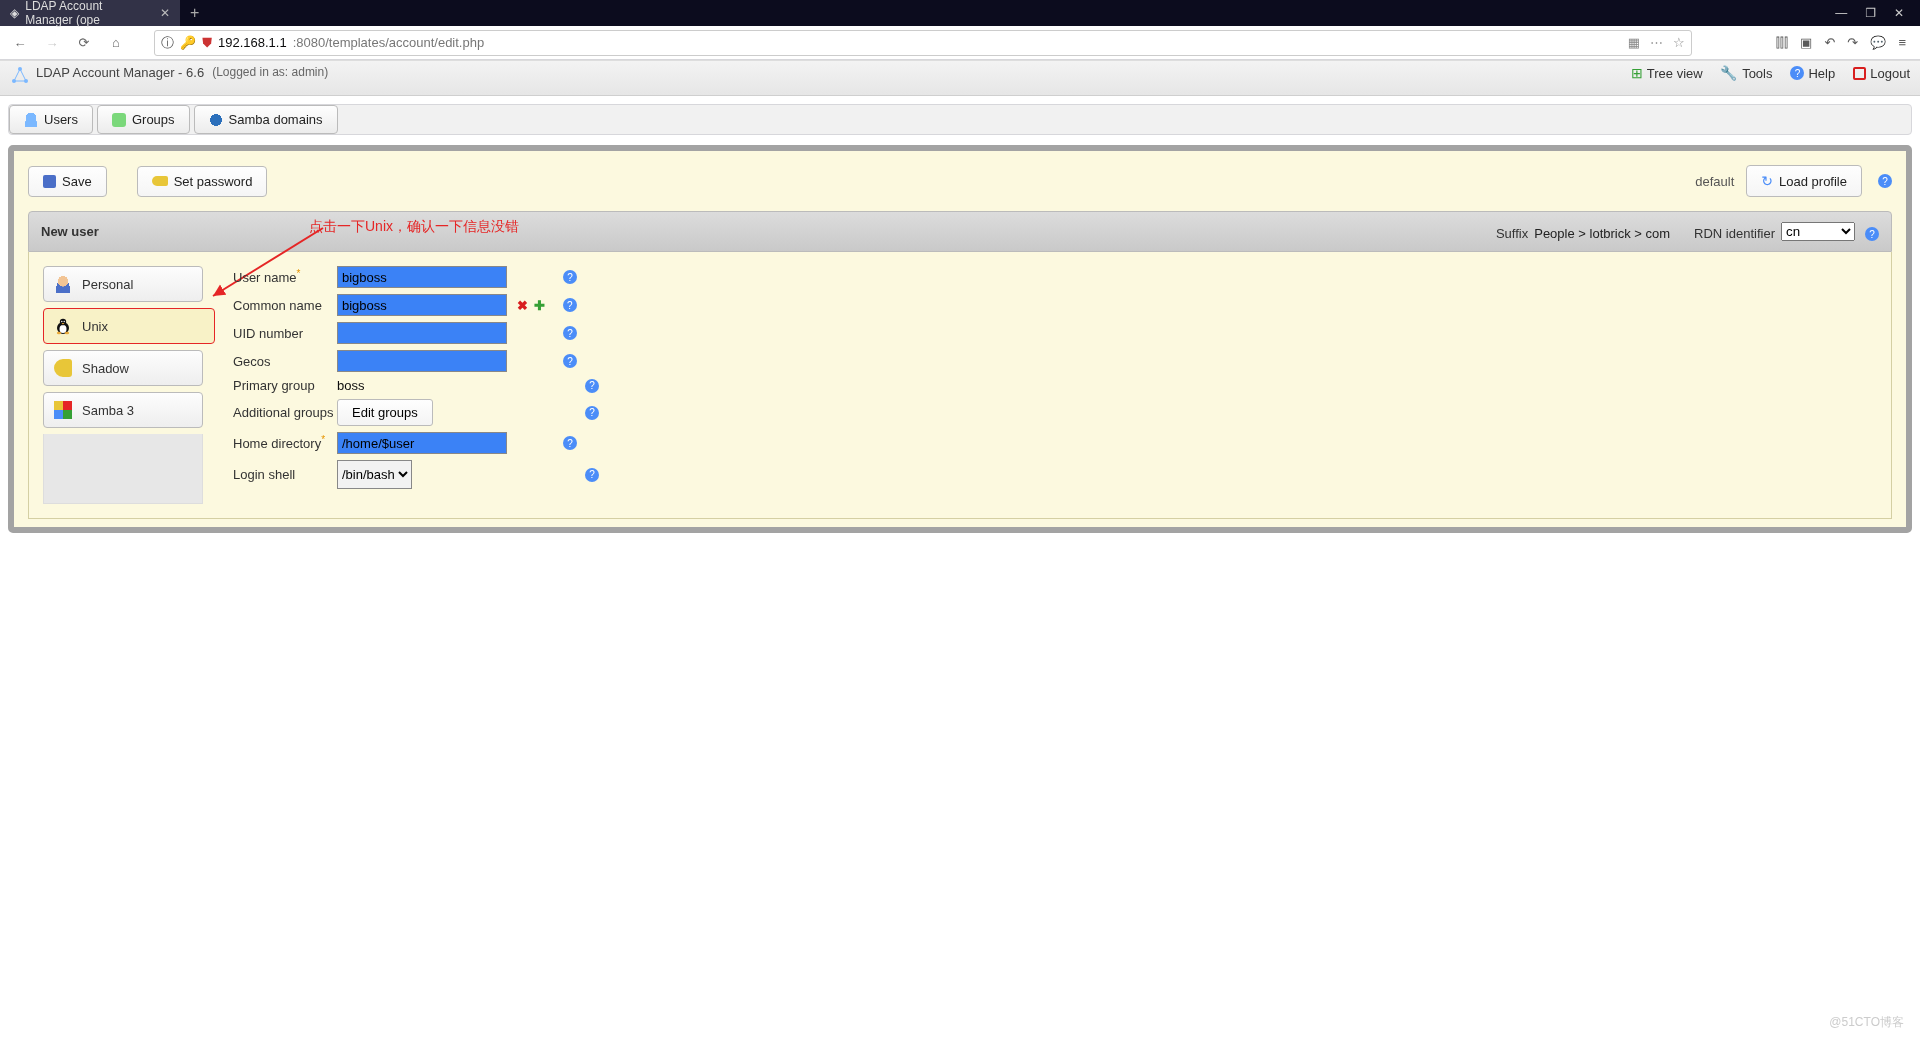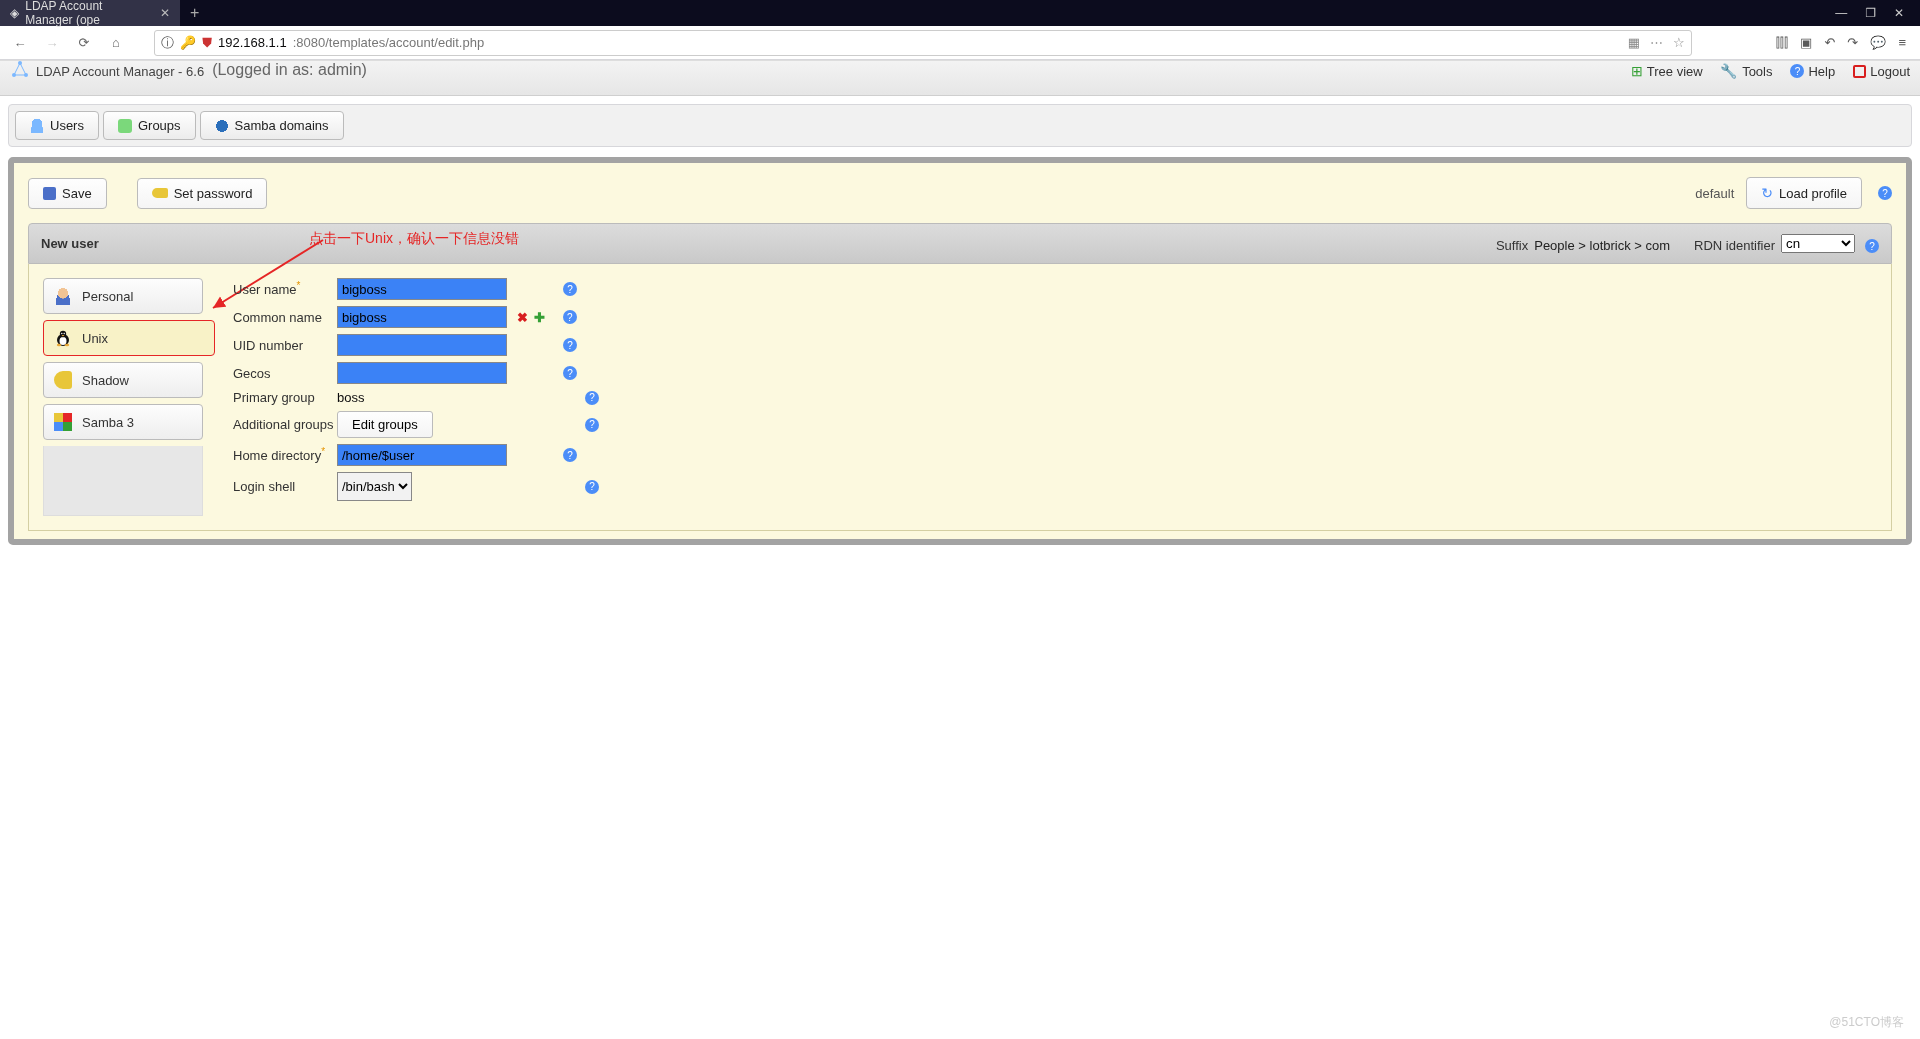--- a/index.html
+++ b/index.html
@@ -61,42 +61,41 @@
 .urlbar-right { margin-left: auto; display: flex; gap: 10px; color: #888; }
 .toolbar-icons { display: flex; gap: 12px; color: #5a5a5a; padding-right: 8px; }
 
 
 .app-header {
   background: linear-gradient(#f3f3f3, #e6e6e6);
   border-top: 1px solid #ddd;
   border-bottom: 1px solid #cfcfcf;
   height: 36px;
   display: flex;
-  align-items: flex-end;
-  padding: 16px 10px;
+  align-items: flex-start;
+  padding: 4px 10px;
   font-size: 13px;
 }
 .lam-logo {
   width: 20px; height: 20px;
   display: inline-block;
   margin-right: 6px;
 }
 .lam-title { color: #444; }
-.lam-login { color: #666; font-size: 16px; margin-left: 8px; }
+.lam-login { color: #666; font-size: 12px; margin-left: 8px; }
 .header-links { margin-left: auto; display: flex; gap: 18px; }
 .header-links a { color: #333; text-decoration: none; display: flex; align-items: center; gap: 4px; }
 
 
 .page-wrap { padding: 8px; }
 
 .top-tabrow {
   background: #f1f1f1;
   border: 1px solid #d7d7db;
   border-radius: 4px;
-  padding: 6px;
   display: flex;
   gap: 4px;
 }
 .top-tab {
   background: linear-gradient(#fefefe,#ececec);
   border: 1px solid #bbb;
   border-radius: 4px;
   padding: 6px 14px;
   display: flex;
   align-items: center;

